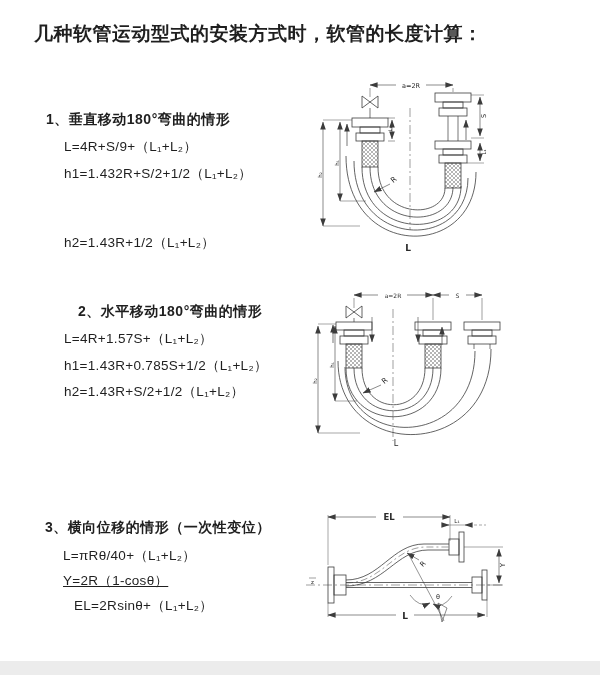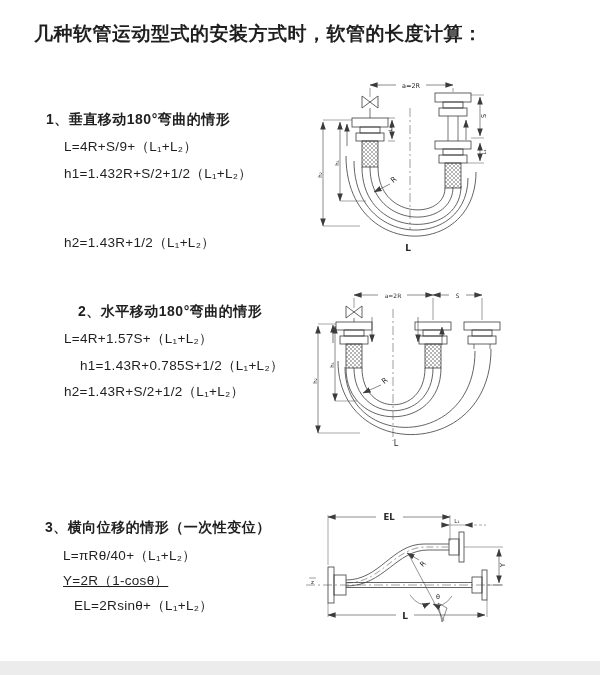--- a/index.html
+++ b/index.html
@@ -12,21 +12,21 @@
     position:absolute;left:34px;top:21px;font-size:19px;font-weight:bold;
     letter-spacing:0.5px;white-space:nowrap;
   }
   .section-heading{
     position:absolute;font-size:14px;font-weight:bold;letter-spacing:0.5px;white-space:nowrap;
   }
   .formula{
     position:absolute;font-size:13.5px;font-weight:500;letter-spacing:0.3px;white-space:nowrap;
   }
   #h1{left:46px;top:111px;} #f11{left:64px;top:138px;} #f12{left:64px;top:165px;} #f13{left:64px;top:190px;margin-top:44px;}
-  #h2{left:46px;top:303px;margin-left:32px;} #f21{left:64px;top:330px;text-align:right;} #f22{left:64px;top:357px;margin-left:16px;} #f23{left:64px;top:383px;}
+  #h2{left:46px;top:303px;margin-left:32px;} #f21{left:64px;top:330px;text-align:right;} #f22{left:64px;top:357px;} #f23{left:64px;top:383px;}
   #h3{left:45px;top:519px;} #f31{left:63px;top:547px;} #f32{left:63px;top:572px;text-decoration:underline;} #f33{left:74px;top:597px;}
   .diagram{position:absolute;}
   #d1{left:308px;top:68px;width:250px;height:195px;}
   #d2{left:305px;top:283px;width:295px;height:175px;}
   #d3{left:300px;top:497px;width:210px;height:135px;}
   .diagram svg{width:100%;height:100%;display:block;}
   .page-edge{position:absolute;left:0;bottom:0;width:600px;height:14px;background:#ececec;}
   svg text{font-family:"DejaVu Sans","Liberation Sans",sans-serif;fill:#2a2a2a;}
 </style>
 </head>

